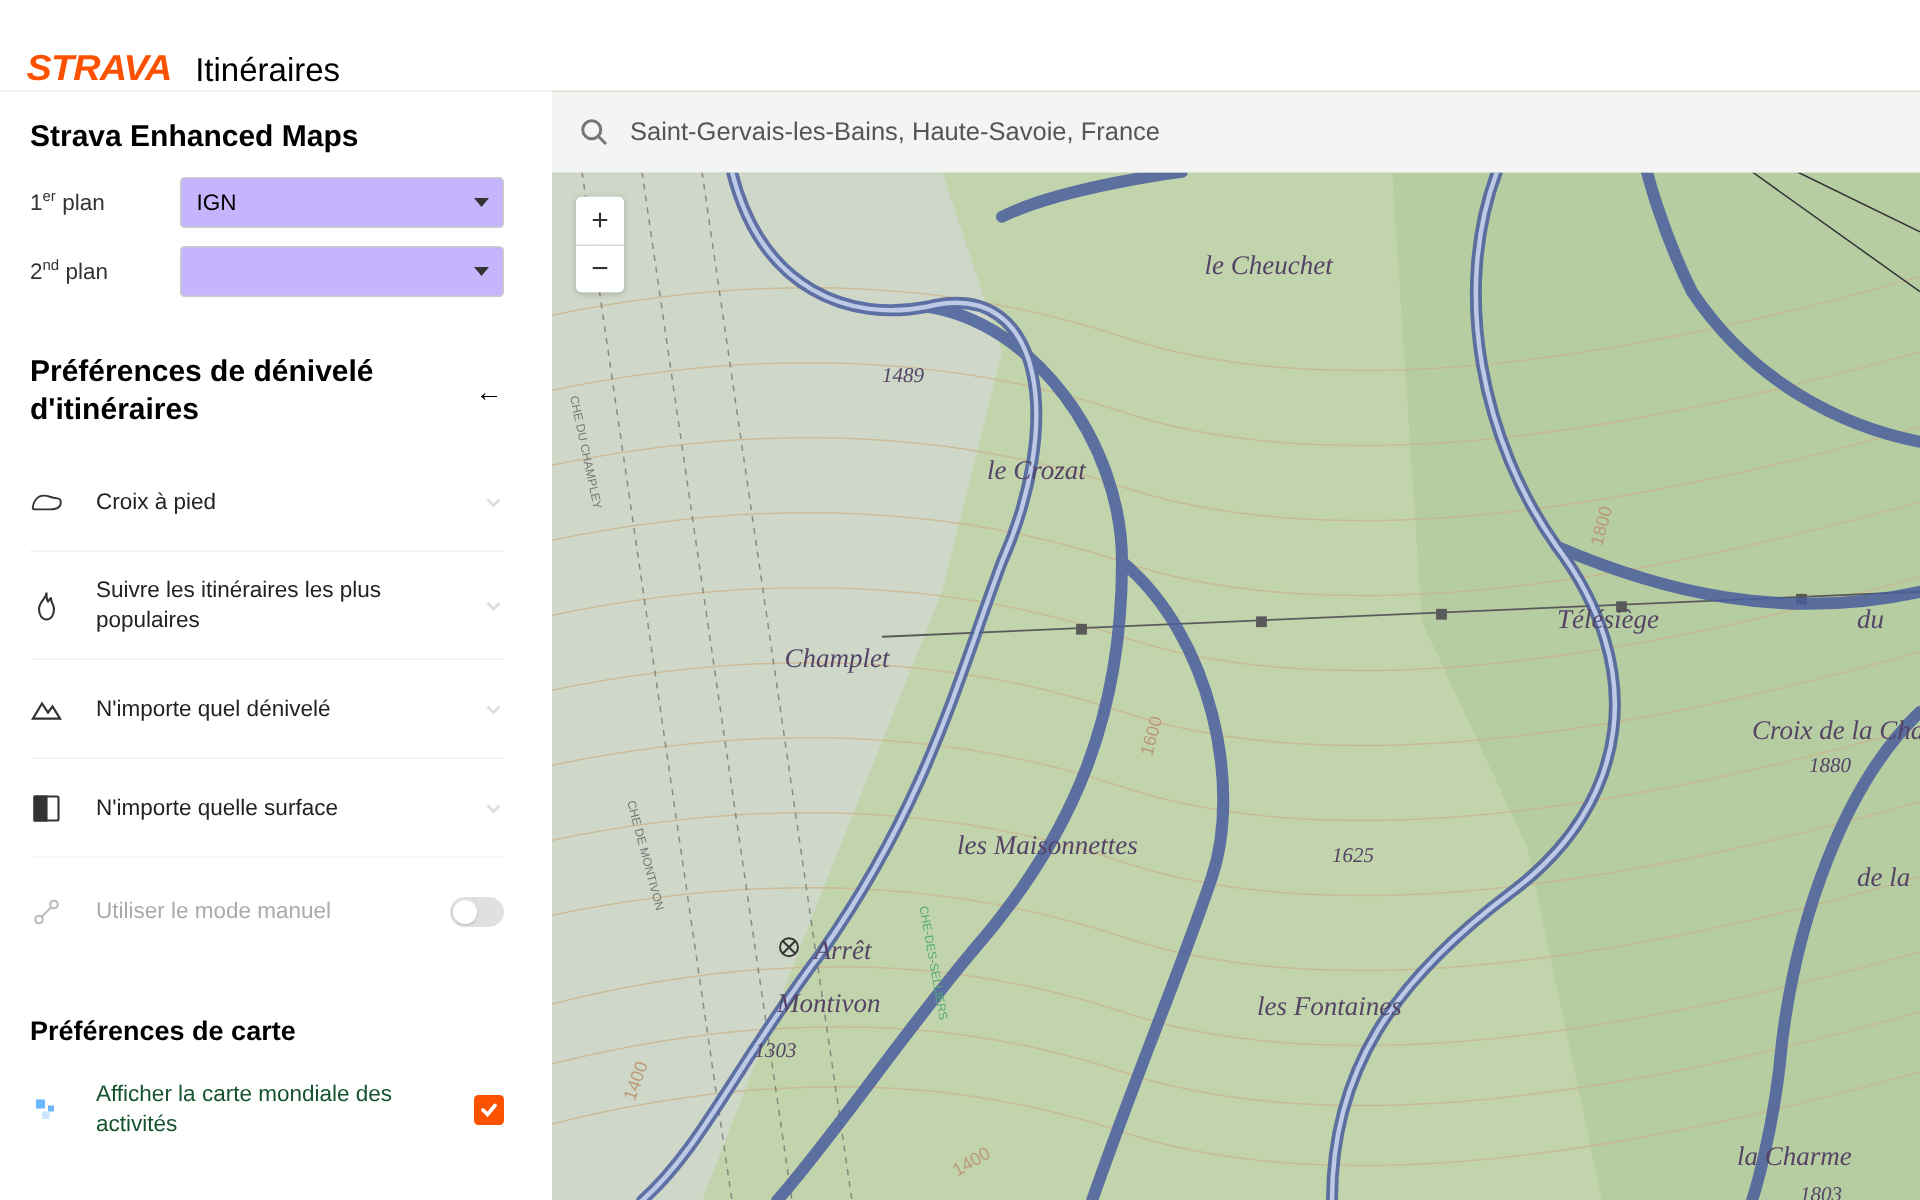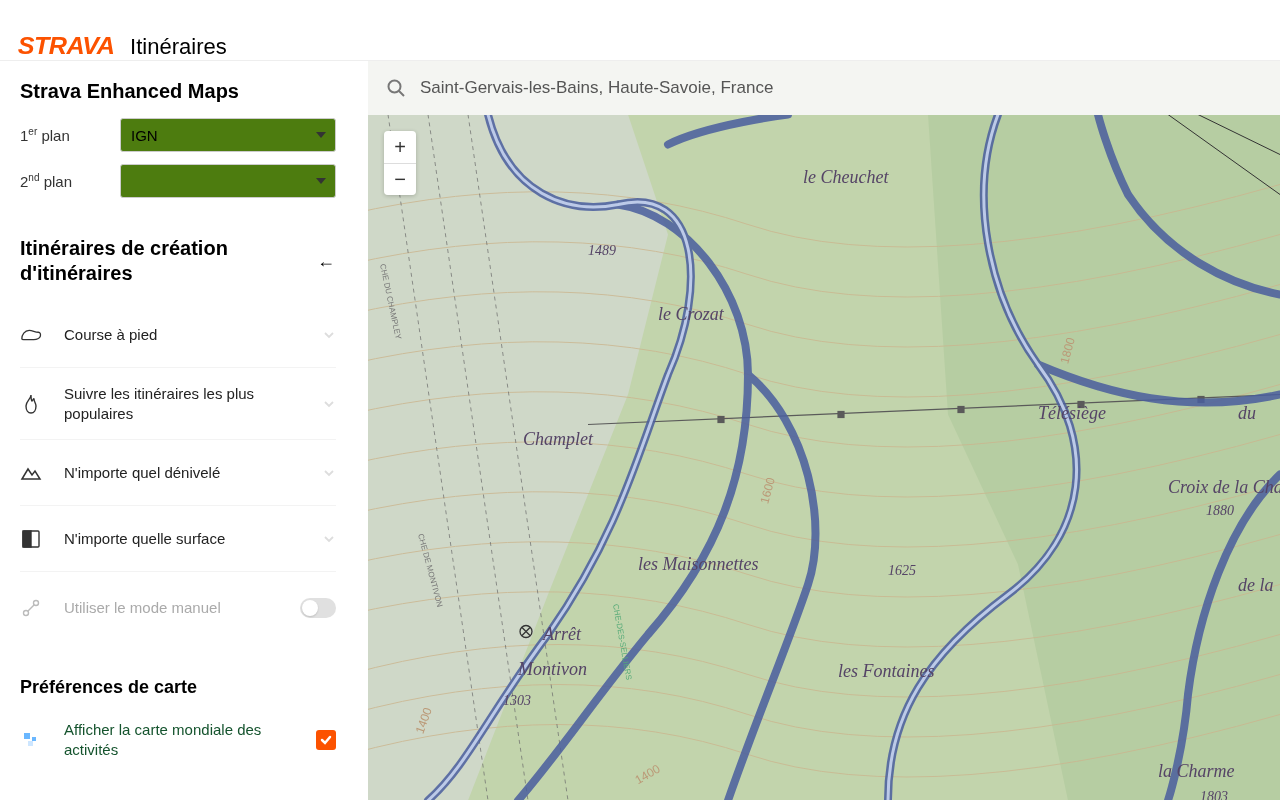--- a/index.html
+++ b/index.html
@@ -15,21 +15,21 @@
 .sidebar { width: 368px; border-top: 1px solid #eee; padding: 18px 32px 0 20px; position: relative; overflow: hidden; }
 .map-area { flex: 1; border-top: 1px solid #eee; position: relative; overflow: hidden; background: #b8cea0; }
 
 
 .section-title { font-size: 20px; font-weight: 600; margin-bottom: 14px; color: #000; line-height: 1.25; }
 
 .field-row { display: flex; align-items: center; margin-bottom: 12px; }
 .field-label { width: 100px; font-size: 15px; color: #333; }
 .field-label sup { font-size: 10px; }
 .select-wrap { flex: 1; position: relative; }
-select { width: 100%; height: 34px; padding: 4px 28px 4px 10px; border: 1px solid #ccc; border-radius: 3px; font-size: 15px; background: #4d7c0f; appearance: none; cursor: pointer; }
+select { width: 100%; height: 34px; padding: 4px 28px 4px 10px; border: 1px solid #ccc; border-radius: 3px; font-size: 15px; background: #c4b5fd; appearance: none; cursor: pointer; }
 .select-wrap::after { content: ''; position: absolute; right: 10px; top: 14px; border-left: 5px solid transparent; border-right: 5px solid transparent; border-top: 6px solid #333; pointer-events: none; }
 
 .section-sep { height: 26px; }
 
 .prefs-header { display: flex; align-items: center; justify-content: space-between; margin-bottom: 16px; }
 .collapse-arrow { font-size: 18px; color: #000; cursor: pointer; padding: 4px; letter-spacing: -3px; }
 
 
 .option { display: flex; align-items: center; padding: 16px 0; border-bottom: 1px solid #f3f3f3; cursor: pointer; min-height: 66px; }
 .option-icon { width: 22px; height: 22px; margin-right: 22px; display: flex; align-items: center; justify-content: center; color: #333; flex-shrink: 0; }
@@ -92,31 +92,31 @@
       <div class="select-wrap">
         <select>
           <option></option>
         </select>
       </div>
     </div>
 
     <div class="section-sep"></div>
 
     <div class="prefs-header">
-      <div class="section-title" style="margin-bottom:0;">Itinéraires de création d'itinéraires</div>
+      <div class="section-title" style="margin-bottom:0;">Préférences de dénivelé d'itinéraires</div>
       <div class="collapse-arrow">←</div>
     </div>
 
     <div class="option">
       <span class="option-icon">
         <svg width="22" height="18" viewBox="0 0 24 18" fill="none" stroke="currentColor" stroke-width="1.4">
             <path d="M2 13 C2 9 5 4 10 4 C14 4 16 6 20 6 C22 6 23 8 22 11 C21 13 19 14 15 14 L4 14 C3 14 2 14 2 13 Z"></path>
           </svg>
       </span>
-      <span class="option-label">Course à pied</span>
+      <span class="option-label">Croix à pied</span>
       <span class="option-chevron">
           <svg width="14" height="14" viewBox="0 0 14 14">
             <path d="M3 5 L7 9 L11 5" stroke="currentColor" stroke-width="1.8" fill="none"></path>
           </svg>
         </span>
     </div>
 
     <div class="option">
       <span class="option-icon">
         <svg width="18" height="22" viewBox="0 0 18 22" fill="none" stroke="currentColor" stroke-width="1.4">

